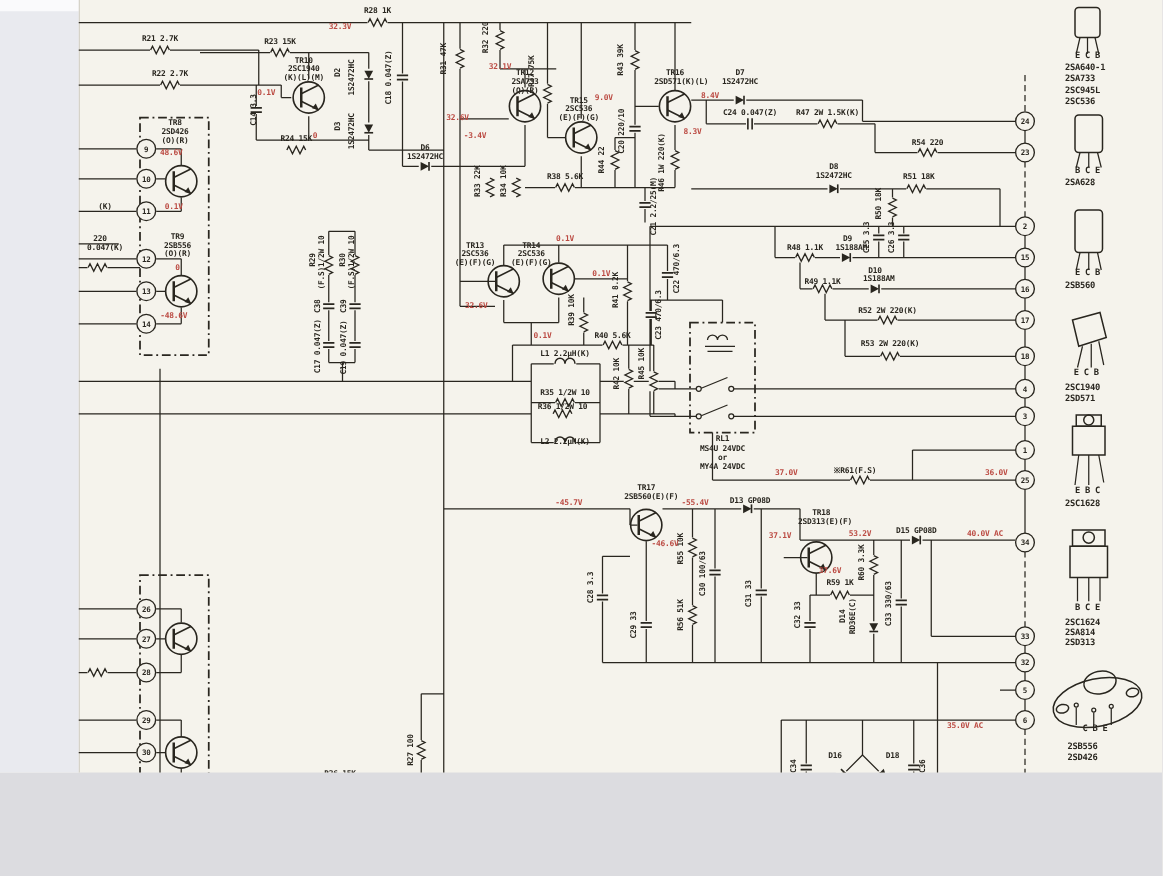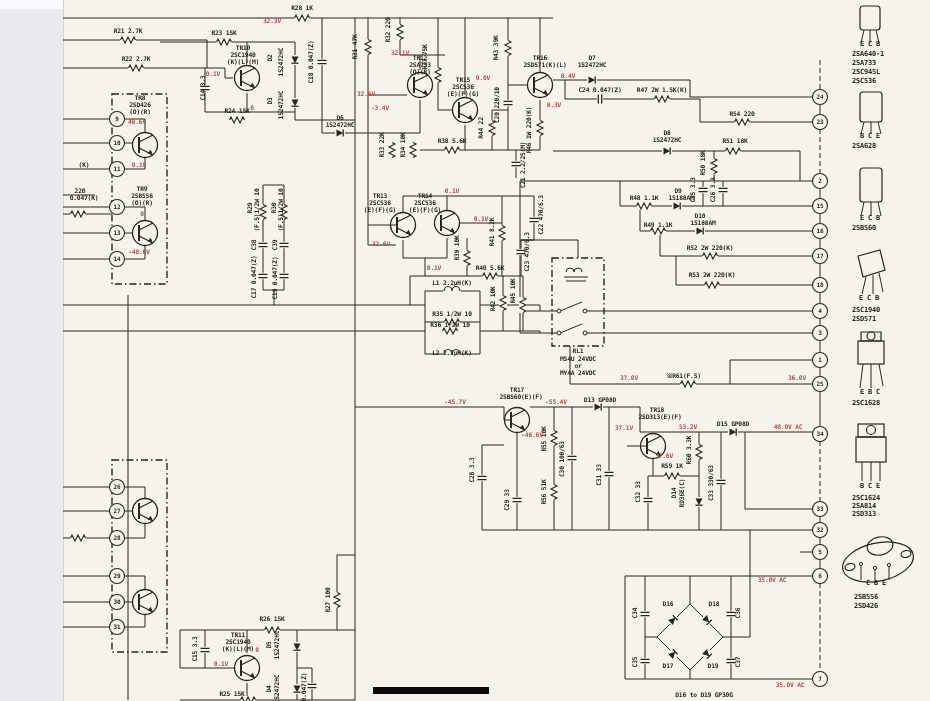--- a/index.html
+++ b/index.html
@@ -1,16 +1,16 @@
 <!DOCTYPE html>
 <html><head>
 <meta charset="utf-8">
 <style>
   html,body{margin:0;padding:0;background:#dcdce0;}
-  #stage{position:relative;width:930px;height:701px;overflow:hidden;
+  #stage{position:relative;width:930px;height:618px;overflow:hidden;
          font-family:"DejaVu Sans Mono","Liberation Mono",monospace;}
   svg text{font-family:"DejaVu Sans Mono","Liberation Mono",monospace;font-weight:bold;letter-spacing:-0.2px;}
 </style>
 <style>
  #bg-paper{fill:#f5f3ec} #bg-band{fill:#e9eaef} #bg-band-top{fill:#fafafc}
  #edge-line{stroke:#d6d3c9;stroke-width:1}
  .w{stroke:#29261f;stroke-width:1;fill:none}
  .wd{stroke:#29261f;stroke-width:1;fill:none;stroke-dasharray:5 3}
  .db{stroke:#29261f;stroke-width:1.4;fill:none;stroke-dasharray:7 3 1.5 3}
  .pk{stroke:#29261f;stroke-width:1.2;fill:none}

